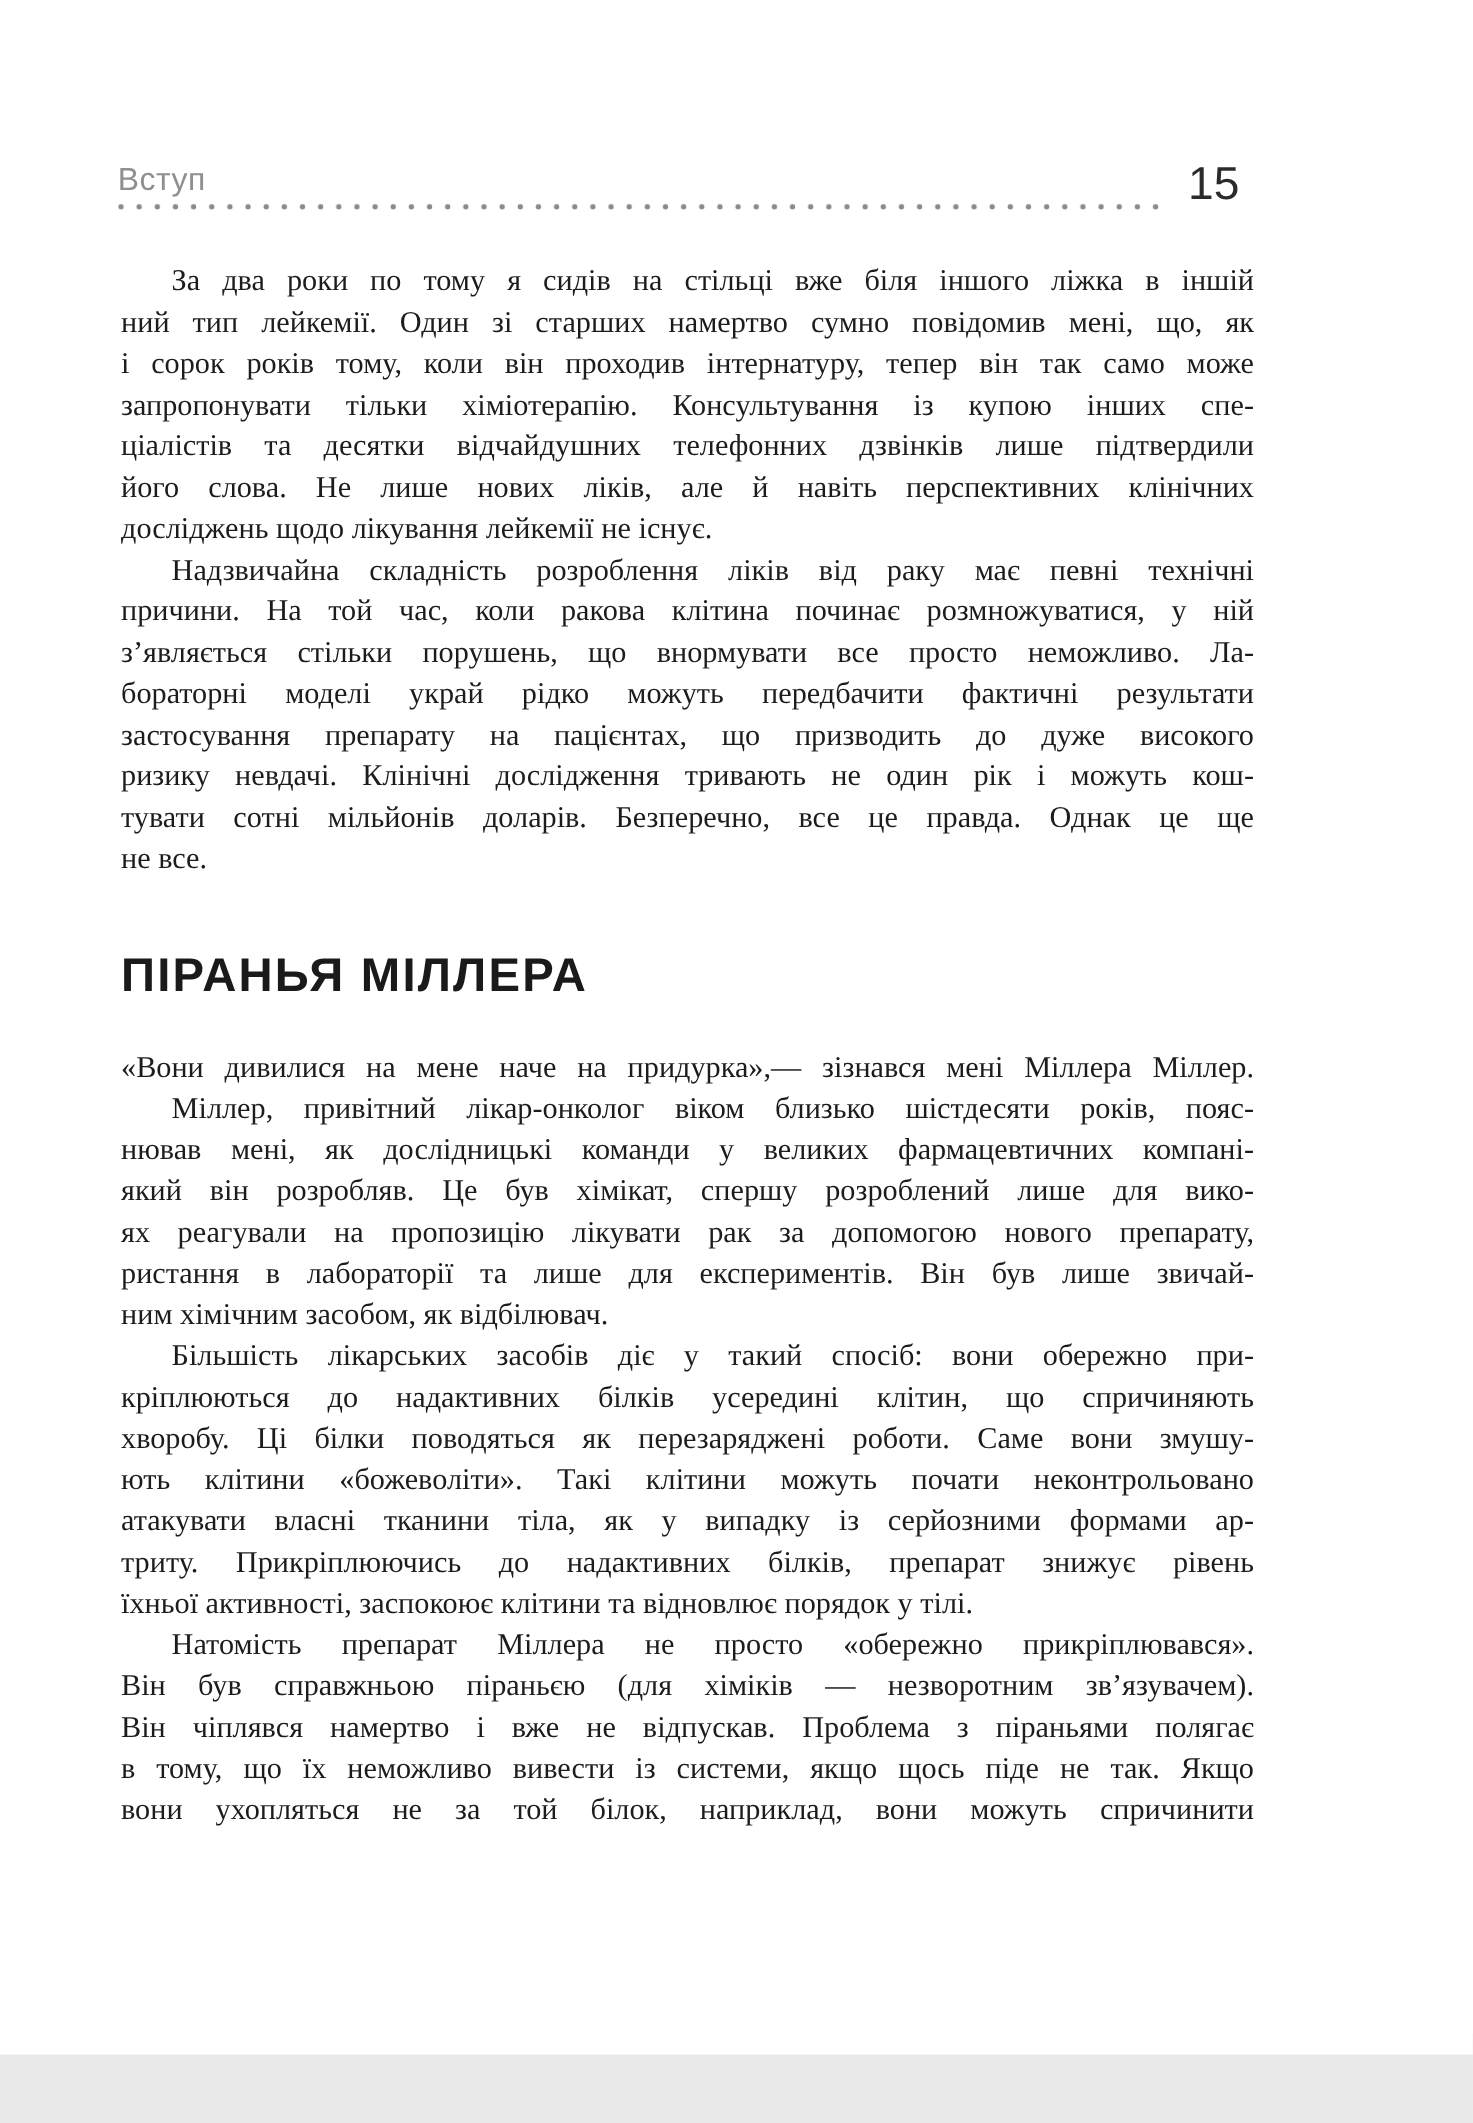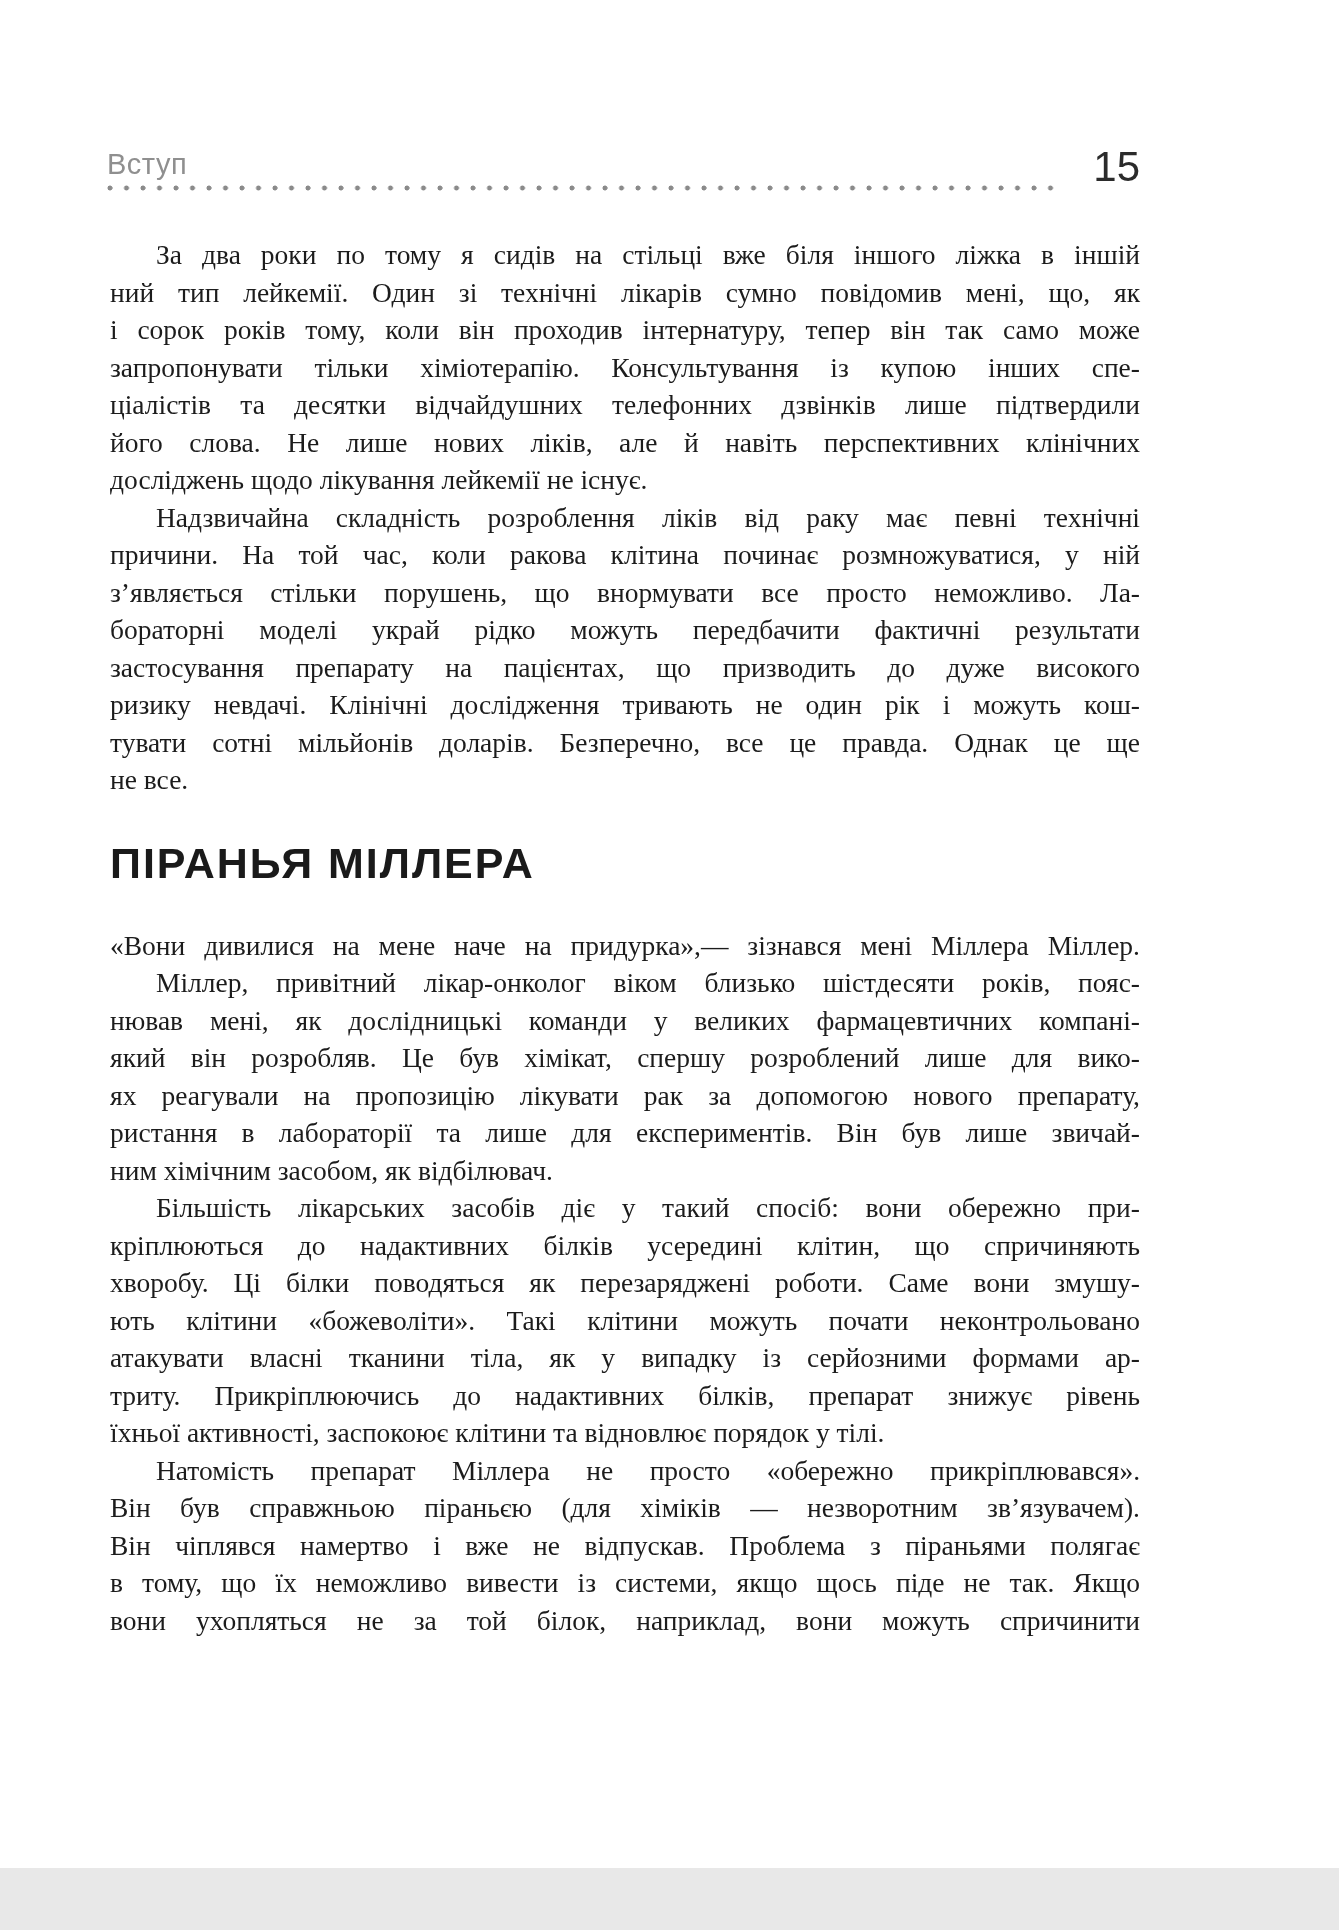--- a/index.html
+++ b/index.html
@@ -34,21 +34,21 @@
     height: 8px;
     background-image: radial-gradient(circle at 3px 4px, #8a8a8a 2.2px, rgba(0,0,0,0) 2.8px);
     background-size: 16.5px 8px;
     background-repeat: repeat-x;
   }
   .page-number {
     position: absolute;
     left: 1080px;
     top: 143px;
     width: 60px;
-    text-align: right;
+    text-align: left;
     font-family: "Liberation Sans", sans-serif;
     font-weight: 300;
     font-size: 42px;
     color: #2b2b2b;
   }
   
   .text-block {
     position: absolute;
     left: 110px;
     top: 236px;
@@ -66,21 +66,21 @@
     white-space: nowrap;
     overflow: visible;
   }
   .line.lastline {
     text-align-last: left;
   }
   .line.indented {
     padding-left: 46px;
   }
   .section-heading {
-    margin-top: 40px;
+    margin-top: 64px;
     margin-bottom: 40px;
     height: 48px;
     line-height: 48px;
     font-family: "Liberation Sans", sans-serif;
     font-weight: 700;
     font-size: 43px;
     letter-spacing: 2px;
     color: #1a1a1a;
   }
 </style>
@@ -91,21 +91,21 @@
 
   <div class="chapter-title">Вступ</div>
 
   <div class="dotted-rule"></div>
 
   <div class="page-number">15</div>
 
   <div class="text-block" id="text-block">
       <div class="paragraph">
         <div class="line indented">За два роки по тому я сидів на стільці вже біля іншого ліжка в іншій</div>
-        <div class="line">ний тип лейкемії. Один зі технічні лікарів сумно повідомив мені, що, як</div>
+        <div class="line">ний тип лейкемії. Один зі старших намертво сумно повідомив мені, що, як</div>
         <div class="line">і сорок років тому, коли він проходив інтернатуру, тепер він так само може</div>
         <div class="line">запропонувати тільки хіміотерапію. Консультування із купою інших спе-</div>
         <div class="line">ціалістів та десятки відчайдушних телефонних дзвінків лише підтвердили</div>
         <div class="line">його слова. Не лише нових ліків, але й навіть перспективних клінічних</div>
         <div class="line lastline">досліджень щодо лікування лейкемії не існує.</div>
       </div>
       <div class="paragraph">
         <div class="line indented">Надзвичайна складність розроблення ліків від раку має певні технічні</div>
         <div class="line">причини. На той час, коли ракова клітина починає розмножуватися, у ній</div>
         <div class="line">з’являється стільки порушень, що внормувати все просто неможливо. Ла-</div>

